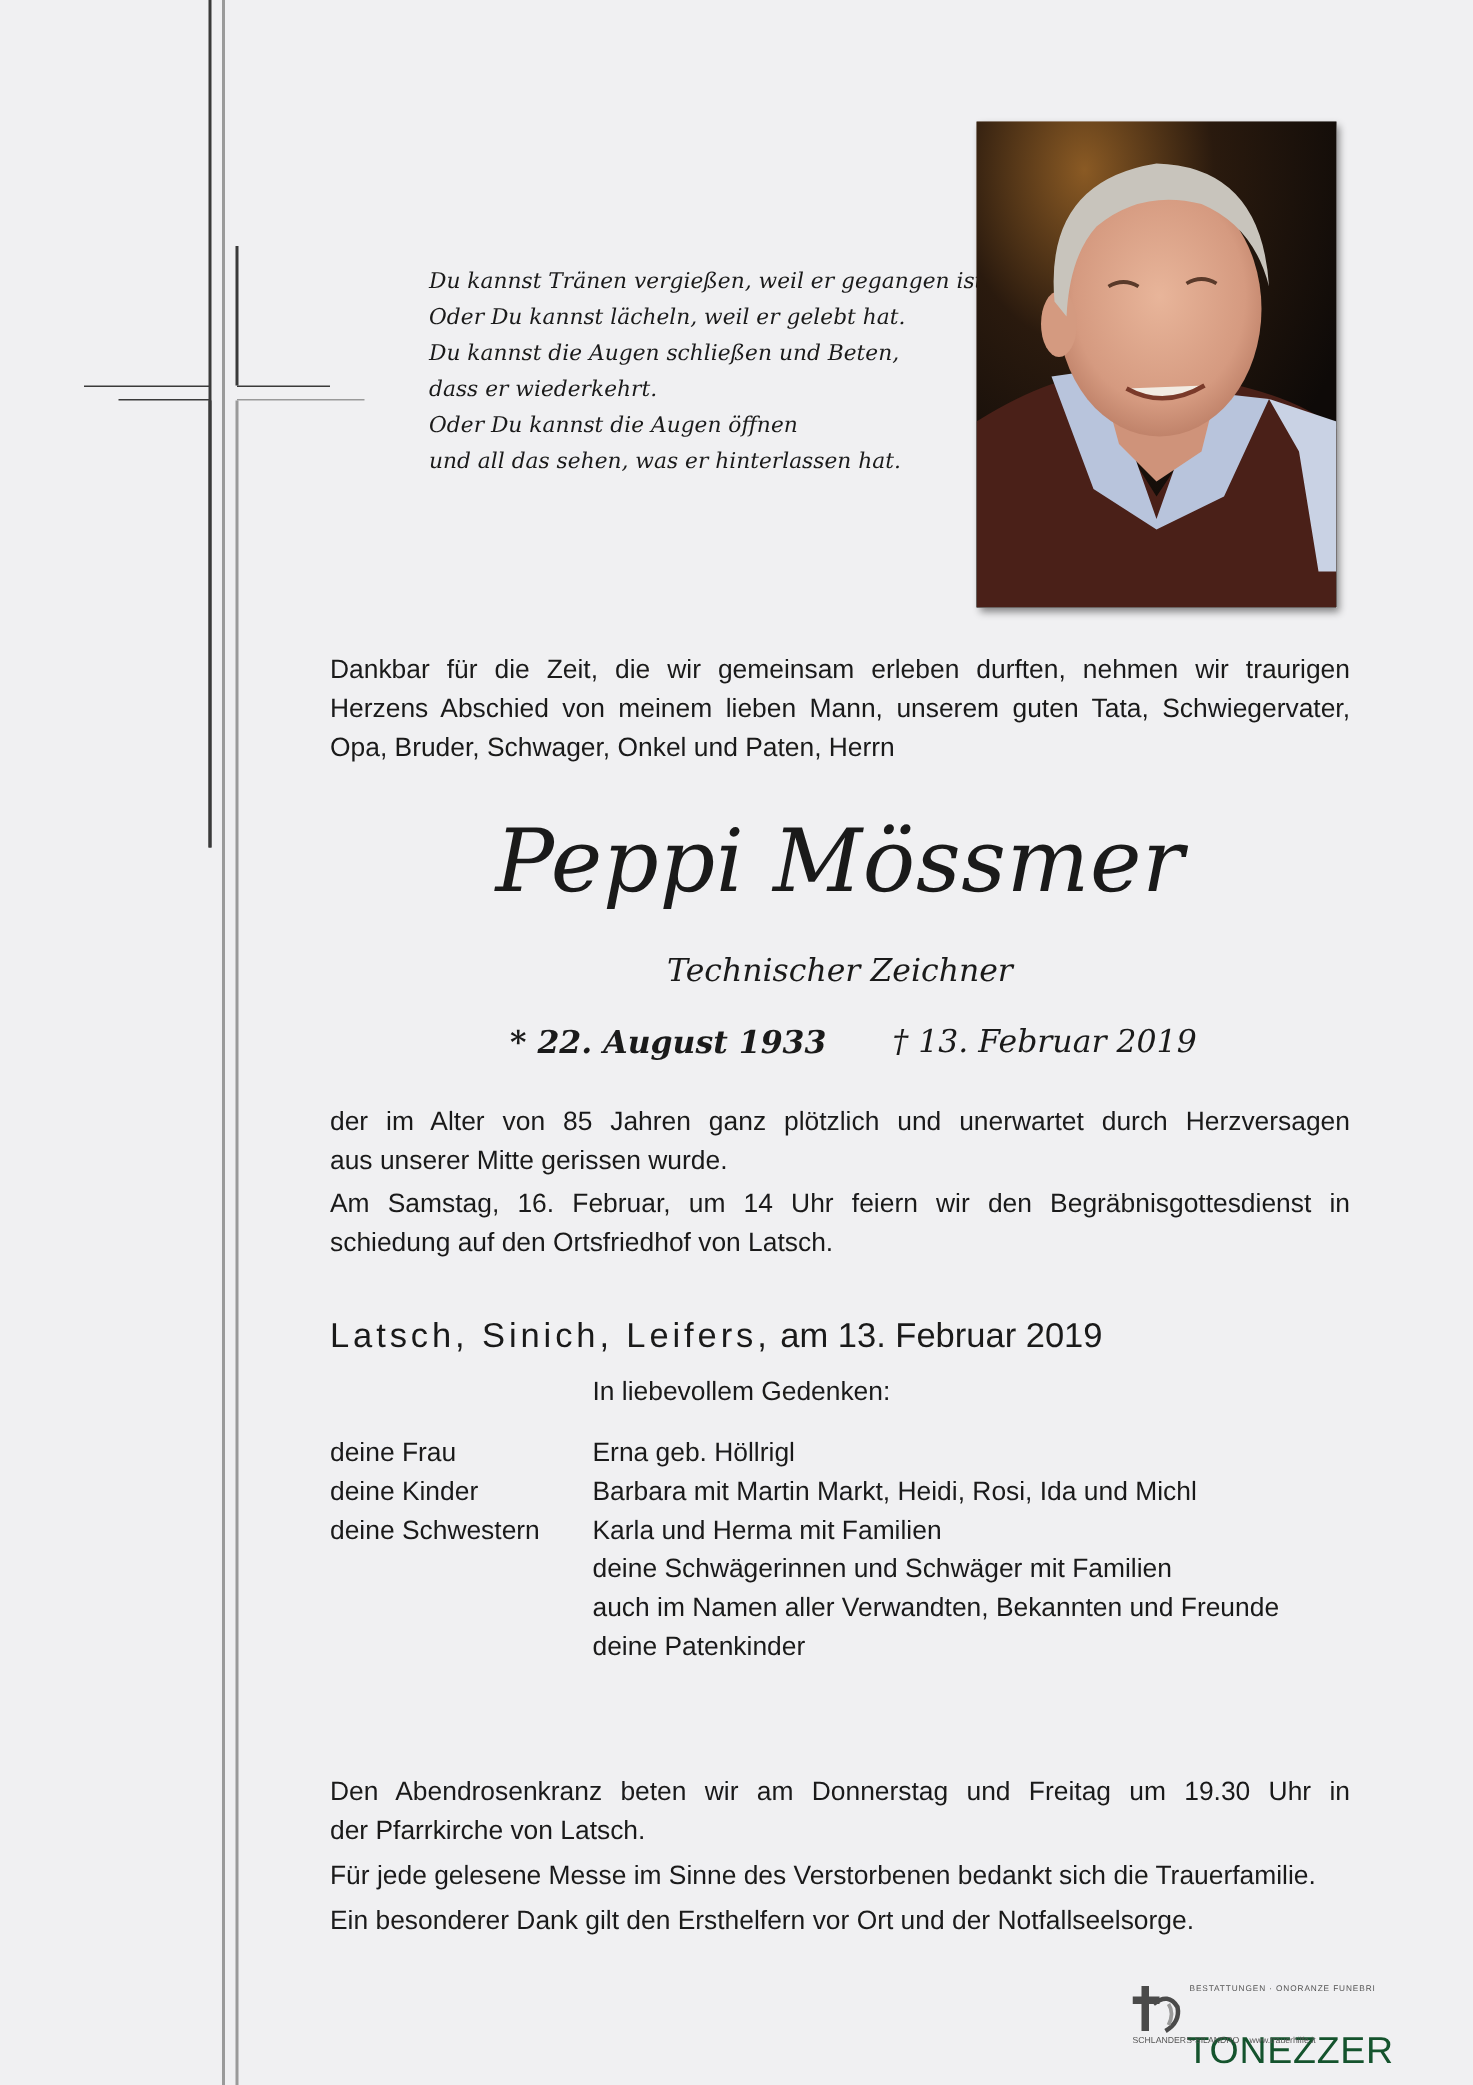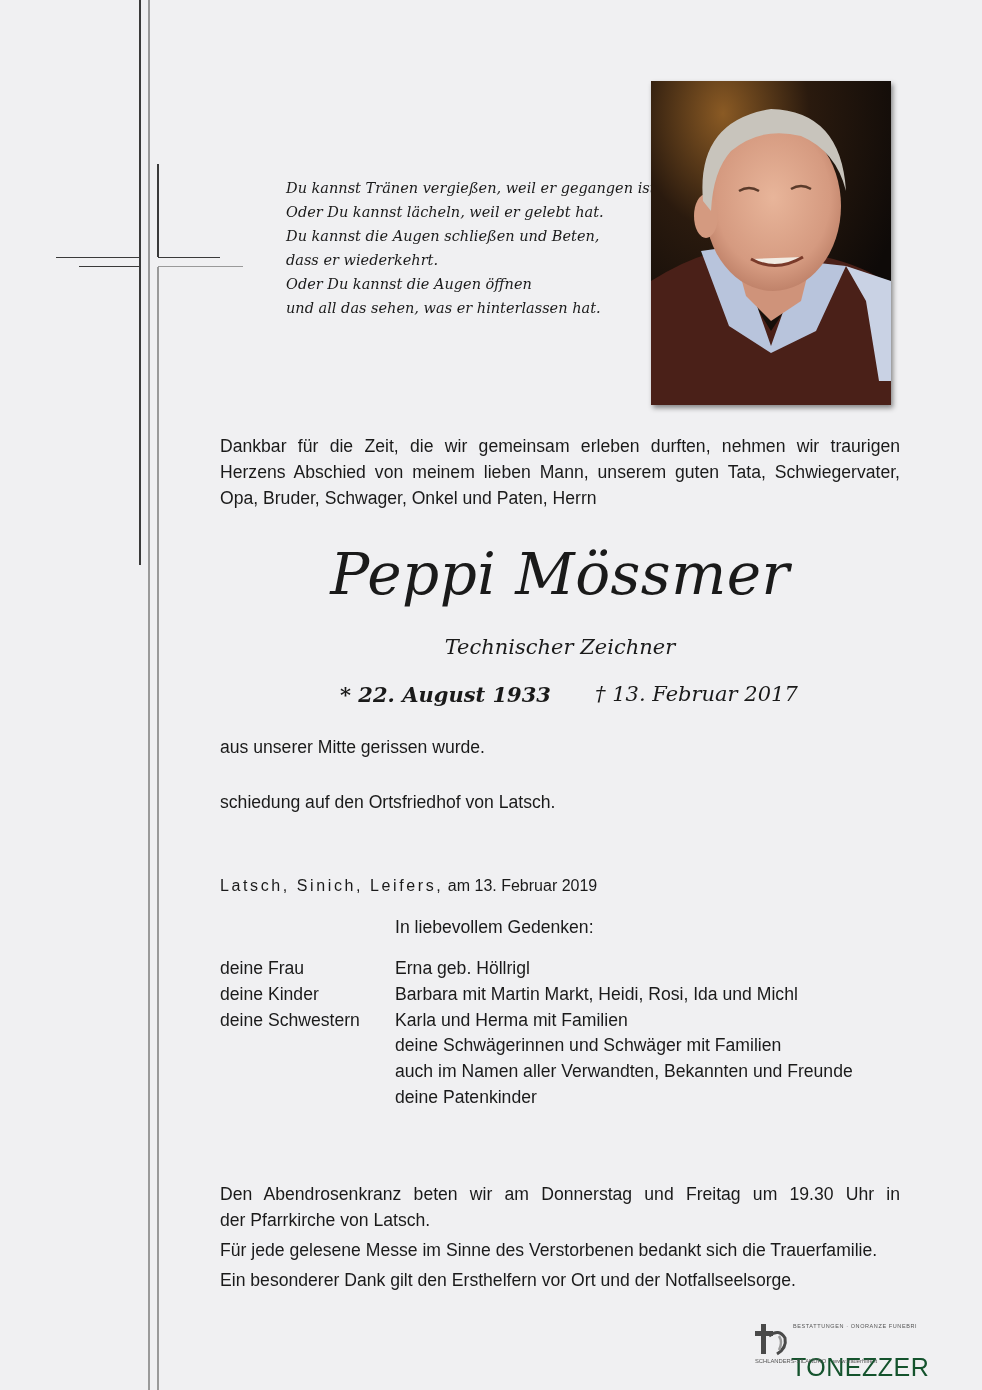--- a/index.html
+++ b/index.html
@@ -36,21 +36,21 @@
     position: absolute; left: 0; width: 1120px; top: 534px; text-align: center;
     font-size: 58px; line-height: 80px; letter-spacing: 0.5px;
   }
   #profession {
     position: absolute; left: 0; width: 1120px; top: 635px; text-align: center;
     font-size: 21px;
   }
   #birth { position: absolute; left: 340px; top: 682px; font-size: 21px; font-weight: bold; }
   #death { position: absolute; left: 595px; top: 682px; font-size: 21px; }
 
-  #place { position: absolute; left: 220px; top: 877px; font-size: 16px; }
+  #place { position: absolute; left: 220px; top: 877px; font-size: 23px; }
   #place .spaced { letter-spacing: 2.6px; }
 
   #family-header { position: absolute; left: 395px; top: 917px; font-size: 17.6px; }
   #family { position: absolute; left: 220px; top: 956px; font-size: 17.6px; line-height: 25.8px; }
   .frow { display: flex; }
   .frel { width: 175px; }
   .fnames div { white-space: nowrap; }
 
   #logo { position: absolute; left: 755px; top: 1320px; width: 160px; height: 50px; }
   #logo .tname { position: absolute; left: 36px; top: 10px; font-size: 25px; color: #14532d; letter-spacing: 0.5px; margin-top: 23px; }
@@ -120,27 +120,29 @@
 
 <div class="para sans" style="top:433px;">
   <div class="justify-line">Dankbar für die Zeit, die wir gemeinsam erleben durften, nehmen wir traurigen</div>
   <div class="justify-line">Herzens Abschied von meinem lieben Mann, unserem guten Tata, Schwiegervater,</div>
   <div>Opa, Bruder, Schwager, Onkel und Paten, Herrn</div>
 </div>
 
 <div id="name" class="serif">Peppi Mössmer</div>
 <div id="profession" class="serif">Technischer Zeichner</div>
 <div id="birth" class="serif">* 22. August 1933</div>
-<div id="death" class="serif">† 13. Februar 2017</div>
+<div id="death" class="serif">† 13. Februar 2019</div>
 
 <div class="para sans" style="top:734px;">
+  <div class="justify-line">der im Alter von 85 Jahren ganz plötzlich und unerwartet durch Herzversagen</div>
   <div>aus unserer Mitte gerissen wurde.</div>
 </div>
 
 <div class="para sans" style="top:789px;">
+  <div class="justify-line">Am Samstag, 16. Februar, um 14 Uhr feiern wir den Begräbnisgottesdienst in</div>
   <div>schiedung auf den Ortsfriedhof von Latsch.</div>
 </div>
 
 <div id="place" class="sans">
   <span class="spaced">Latsch, Sinich, Leifers,</span>
   <span>am 13. Februar 2019</span>
 </div>
 
 <div id="family-header" class="sans">In liebevollem Gedenken:</div>
 <div id="family" class="sans">

